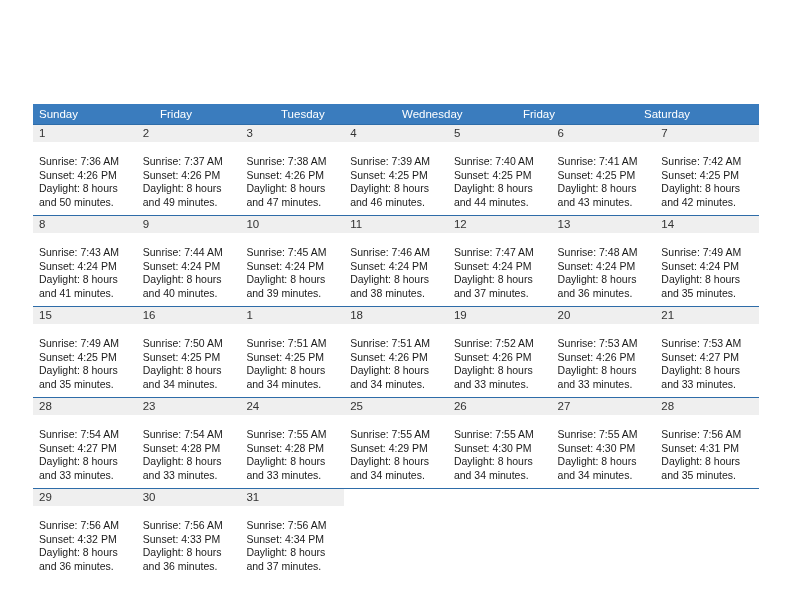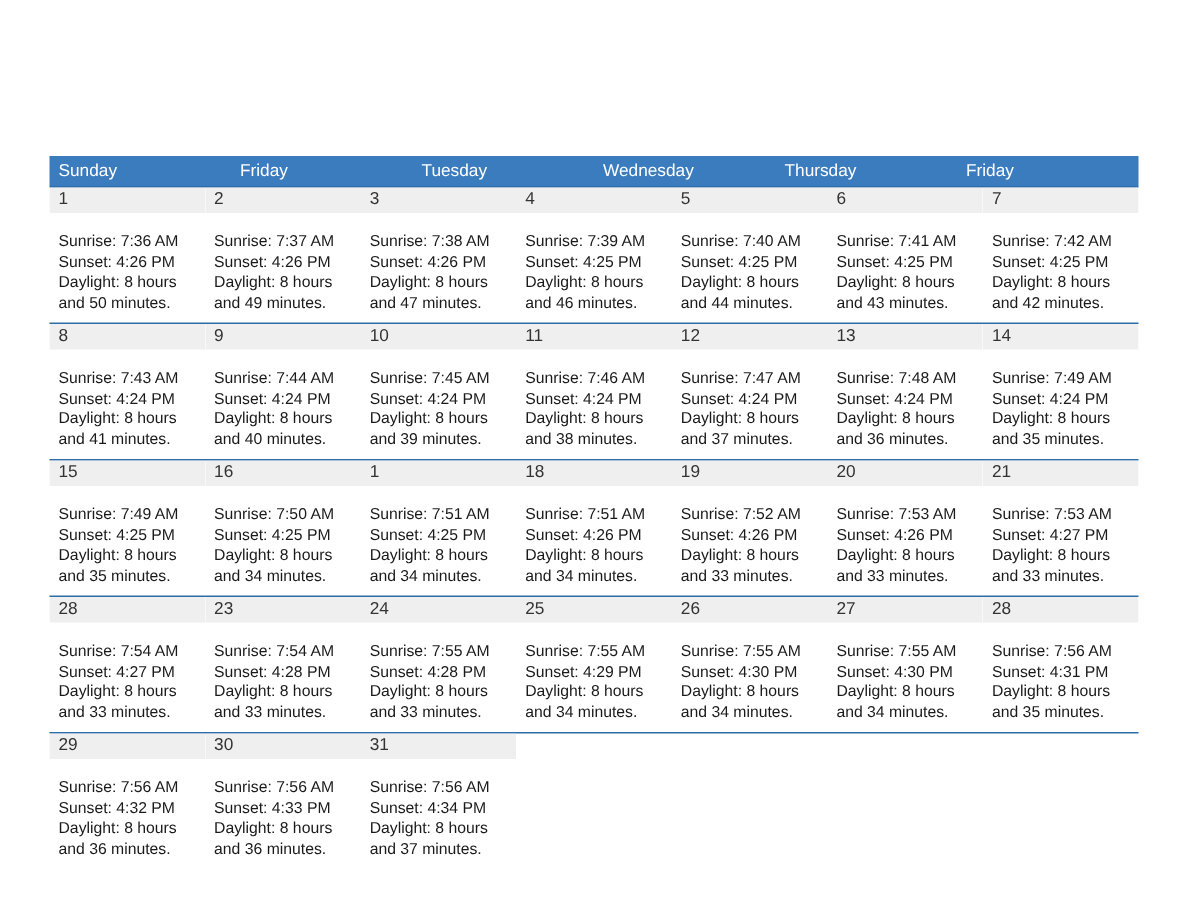--- a/index.html
+++ b/index.html
@@ -151,22 +151,22 @@
 <div class="page">
 
 
   <div class="calendar">
 
     <div class="weekdays">
       <div class="weekday">Sunday</div>
       <div class="weekday">Friday</div>
       <div class="weekday">Tuesday</div>
       <div class="weekday">Wednesday</div>
-      <div class="weekday">Thursday</div>
       <div class="weekday">Friday</div>
+      <div class="weekday">Saturday</div>
     </div>
 
     <div id="weeks-host">
         <div class="week">
           <div class="daycell filled">
             <div class="daynum-band">
               <div class="daynum">1</div>
             </div>
             <div class="dayinfo">
               <div>Sunrise: 7:36 AM</div>

